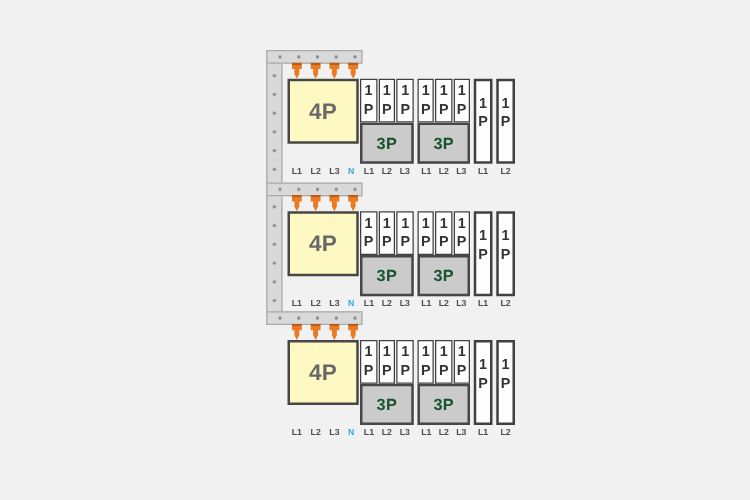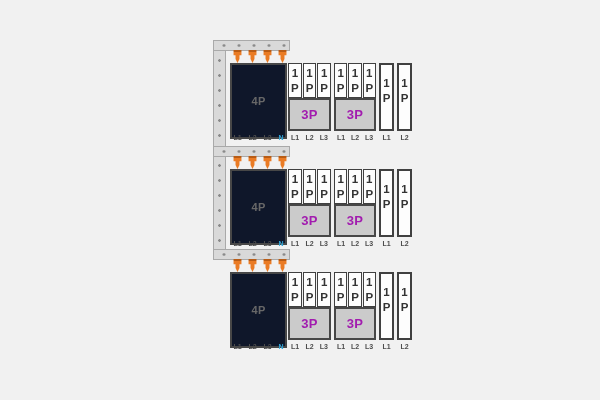--- a/index.html
+++ b/index.html
@@ -30,37 +30,37 @@
   .clip {
     position:absolute; top:10px; width:9px; height:13px;
     background:linear-gradient(180deg,#b95c15 0 2px,#ea7b24 2px);
     clip-path:polygon(6% 0,94% 0,94% 40%,72% 40%,72% 70%,50% 100%,28% 70%,28% 40%,6% 40%);
   }
   .c1{left:20px}.c2{left:35px}.c3{left:50px}.c4{left:65px}
 
   .assembly { position:absolute; left:17px; top:23px; width:182px; height:68px; }
 
   .blk4 {
-    position:absolute; left:0; top:0; width:57px; height:76px;
-    background:#0f172a; border:2px solid #474747;
+    position:absolute; left:0; top:0; width:57px; height:52px;
+    background:#fef9c3; border:2px solid #474747;
     display:flex; align-items:center; justify-content:center;
-    font-size:11px; font-weight:bold; color:#686868; letter-spacing:.3px;
+    font-size:18px; font-weight:bold; color:#686868; letter-spacing:.3px;
   }
   .group { position:absolute; top:0; height:68px; }
   .gA { left:58px; width:43px; } .gB { left:104px; width:42px; }
   .minis { display:flex; gap:1px; height:35px; }
   .mini {
     flex:1; background:#fdfdfd; border:1.5px solid #404040;
     display:flex; flex-direction:column; align-items:center; justify-content:center;
     font-size:11.5px; font-weight:bold; color:#333; line-height:15px;
   }
   .blk3 {
     height:33px; background:#cbcbcb; border:2px solid #474747;
     display:flex; align-items:center; justify-content:center;
-    font-size:13px; font-weight:bold; color:#a21caf; letter-spacing:.3px;
+    font-size:13px; font-weight:bold; color:#14532d; letter-spacing:.3px;
   }
   .single {
     position:absolute; top:0; width:15px; height:68px;
     background:#fdfdfd; border:2px solid #404040;
     display:flex; flex-direction:column; align-items:center; justify-content:center;
     padding-bottom:12px; font-size:11.5px; font-weight:bold; color:#333; line-height:15px;
   }
   .s1{left:149px}.s2{left:167px}
 
   .labels { position:absolute; left:17px; top:93px; width:182px; height:9px; }

